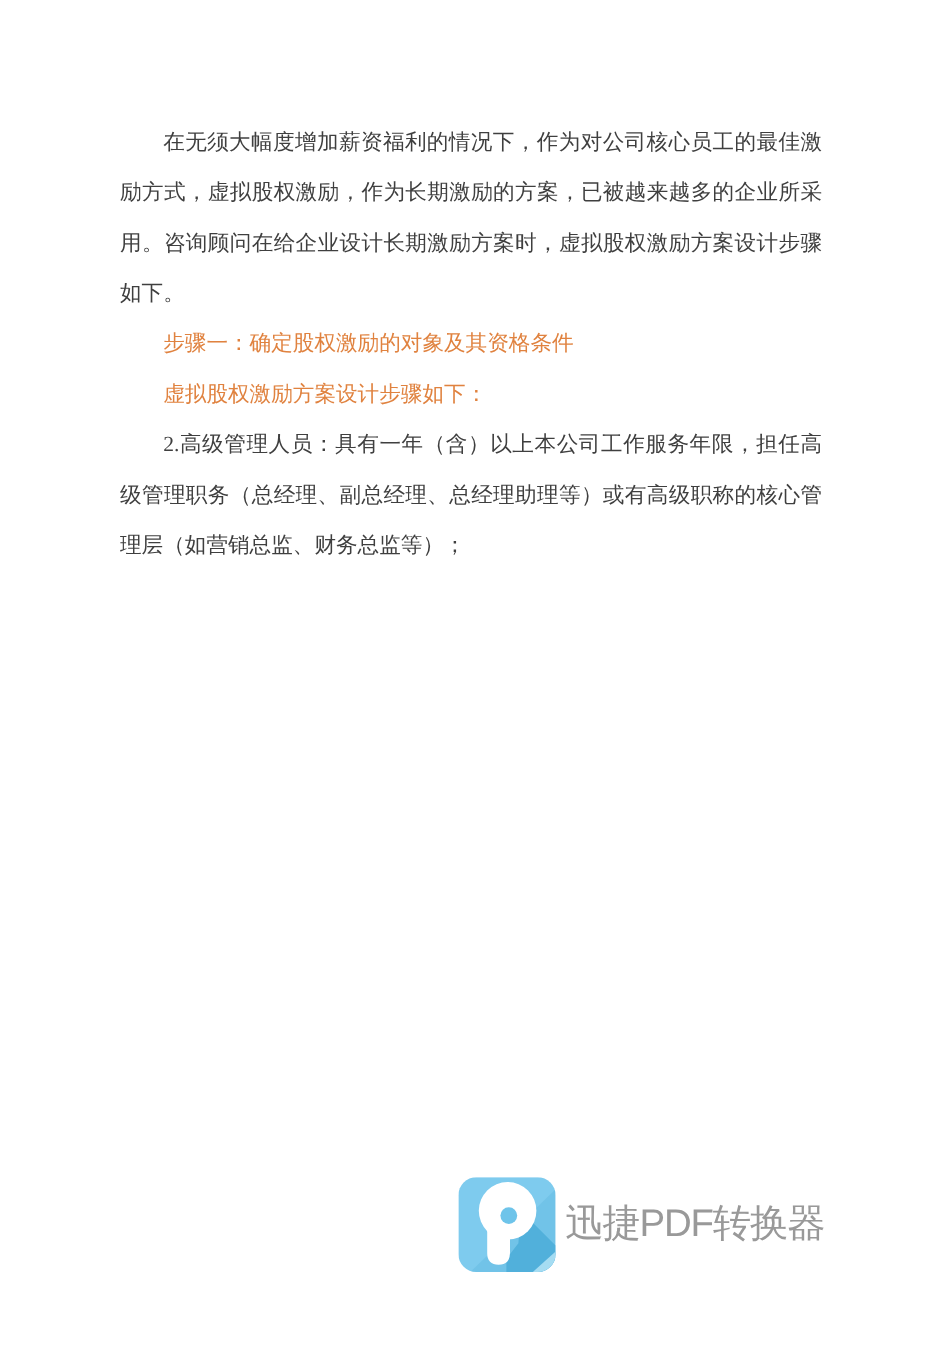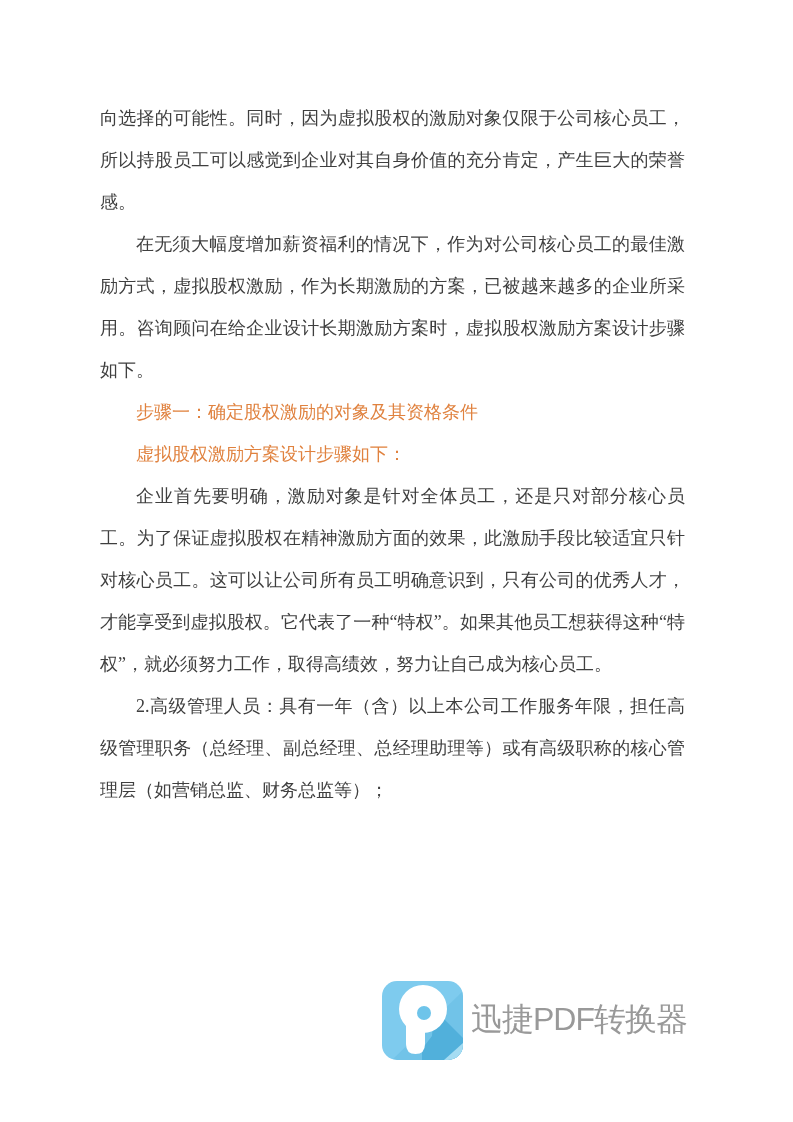--- a/index.html
+++ b/index.html
@@ -67,25 +67,23 @@
     color: var(--wm-text-color);
     letter-spacing: -1px;
     white-space: nowrap;
     padding-bottom: 4px;
   }
 </style>
 </head>
 <body>
 
 <div class="doc-content">
-    <p class="para body">向选择的可能性。同时，因为虚拟股权的激励对象仅限于公司核心员工，所以持股员工可以感觉到企业对其自身价值的充分肯定，产生巨大的荣誉感。</p>
     <p class="para body indent">在无须大幅度增加薪资福利的情况下，作为对公司核心员工的最佳激励方式，虚拟股权激励，作为长期激励的方案，已被越来越多的企业所采用。咨询顾问在给企业设计长期激励方案时，虚拟股权激励方案设计步骤如下。</p>
     <p class="para heading indent">步骤一：确定股权激励的对象及其资格条件</p>
     <p class="para heading indent">虚拟股权激励方案设计步骤如下：</p>
-    <p class="para body indent">企业首先要明确，激励对象是针对全体员工，还是只对部分核心员工。为了保证虚拟股权在精神激励方面的效果，此激励手段比较适宜只针对核心员工。这可以让公司所有员工明确意识到，只有公司的优秀人才，才能享受到虚拟股权。它代表了一种“特权”。如果其他员工想获得这种“特权”，就必须努力工作，取得高绩效，努力让自己成为核心员工。</p>
     <p class="para body indent">2.高级管理人员：具有一年（含）以上本公司工作服务年限，担任高级管理职务（总经理、副总经理、总经理助理等）或有高级职称的核心管理层（如营销总监、财务总监等）；</p>
   </div>
 
 <div class="watermark">
   <svg class="logo-square" viewBox="0 0 81 79" xmlns="http://www.w3.org/2000/svg" aria-hidden="true">
     <defs>
       <clipPath id="sq-clip">
         <rect x="0" y="0" width="81" height="79" rx="15" ry="15"></rect>
       </clipPath>
     </defs>

